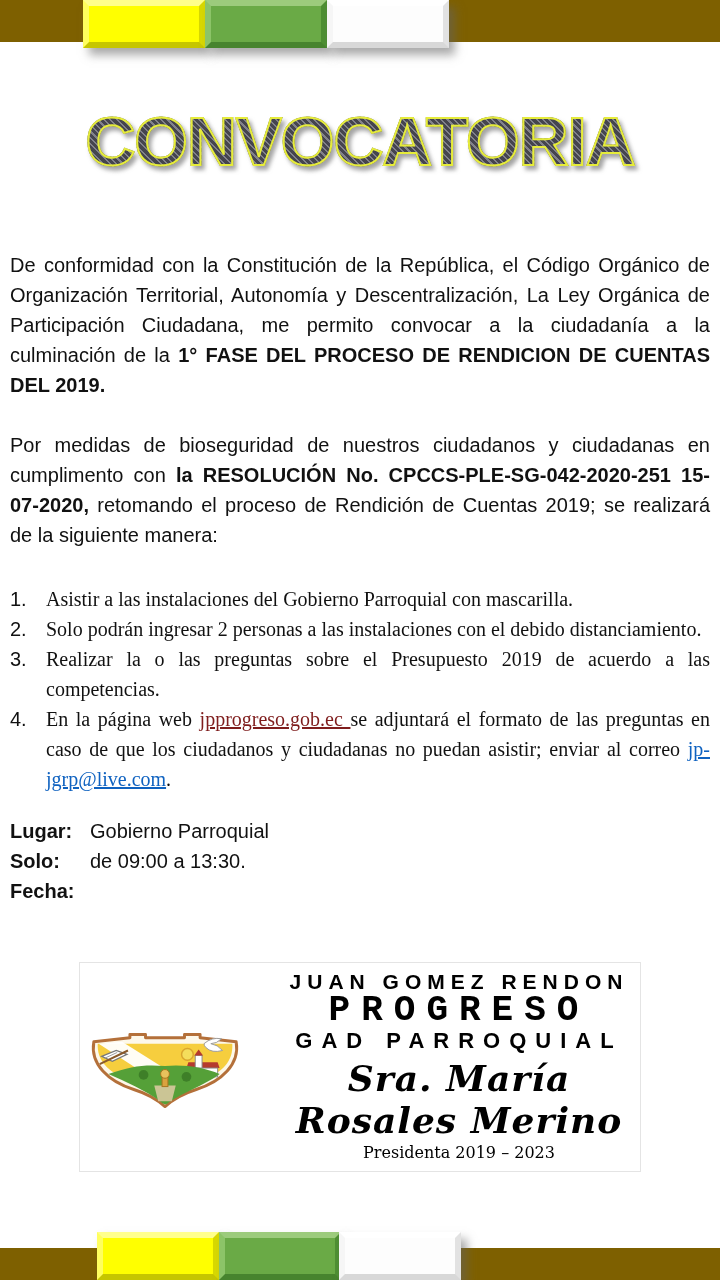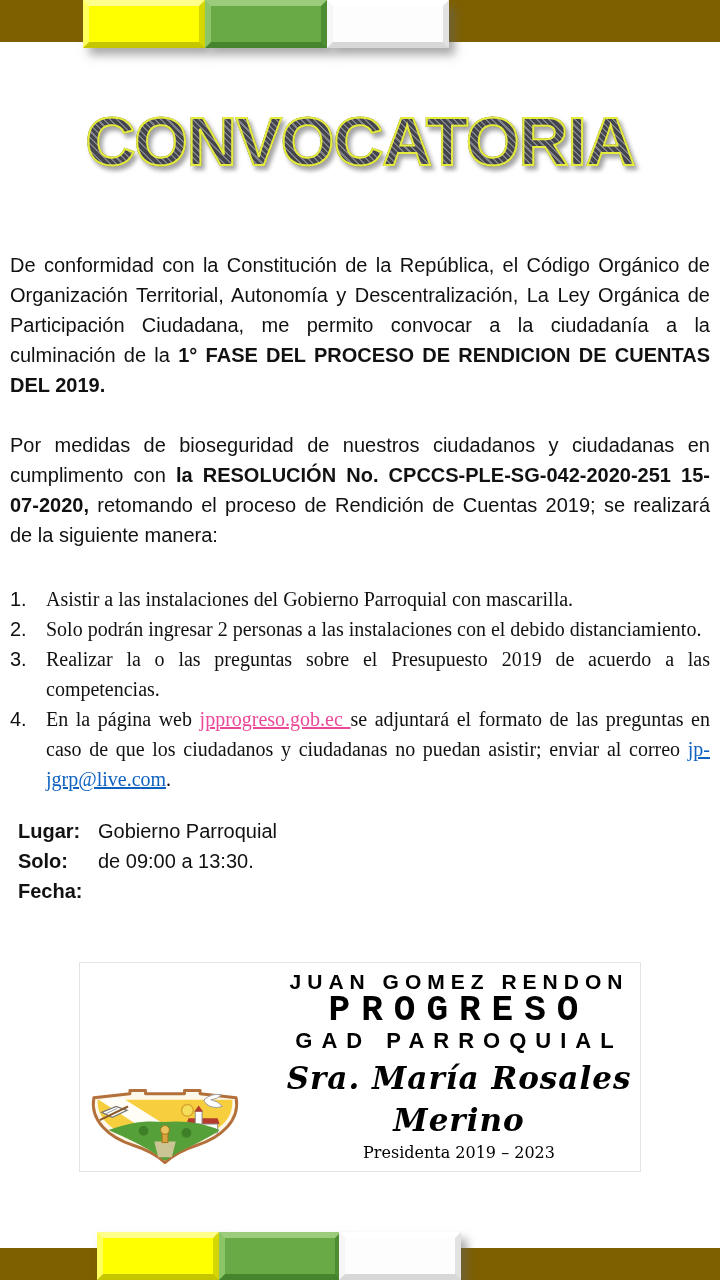--- a/index.html
+++ b/index.html
@@ -39,39 +39,39 @@
   .content{margin:70px 10px 0 10px;font-size:20px;line-height:30px;}
   .para{margin:0 0 30px 0;text-align:justify;}
   .para:last-of-type{margin-bottom:34px;}
   strong{font-weight:bold;}
 
   .steps{margin:0 0 22px 0;}
   .step{display:flex;align-items:flex-start;}
   .num{flex:0 0 36px;}
   .step-text{flex:1;text-align:justify;font-family:Liberation Serif, serif;}
   .link{text-decoration:underline;}
-  .link-web{color:#ec4899;}
+  .link-web{color:#7f1d1d;}
   .link-email{color:#0F62C0;}
 
-  .details{margin:8px;}
+  .details{margin:0;}
   .detail-row{display:flex;}
   .detail-label{flex:0 0 80px;font-weight:bold;}
   .detail-value{flex:1;}
 
   
   .logo{margin:56px auto 0 auto;width:562px;border:1px solid #E4E4E4;background:#fff;
         padding:8px 6px 6px 6px;box-sizing:border-box;}
-  .logo-row{display:flex;align-items:flex-end;gap:40px;}
+  .logo-row{display:flex;align-items:center;gap:40px;}
   .crest{flex:0 0 158px;width:158px;height:78px;margin-top:4px;}
   .logo-text{flex:1;text-align:center;color:#000;}
   .org1{font-size:21px;font-weight:bold;letter-spacing:6px;line-height:22px;}
   .org2{font-size:36px;font-weight:bold;letter-spacing:11px;line-height:36px;font-family:Liberation Mono, monospace;}
   .org3{font-size:22px;font-weight:bold;letter-spacing:9px;line-height:24px;}
   .signature{font-family:"DejaVu Serif",serif;font-style:italic;font-weight:bold;
-             font-size:31px;line-height:42px;margin-top:4px;letter-spacing:1px;}
+             font-size:36px;line-height:42px;margin-top:4px;letter-spacing:1px;}
   .subtitle{font-family:"DejaVu Serif",serif;font-size:16px;line-height:24px;}
 </style>
 </head>
 <body>
 
 <div class="page">
 
   <div class="deco deco-top">
     <div class="deco-bar"></div>
     <div class="block block-yellow"></div>

